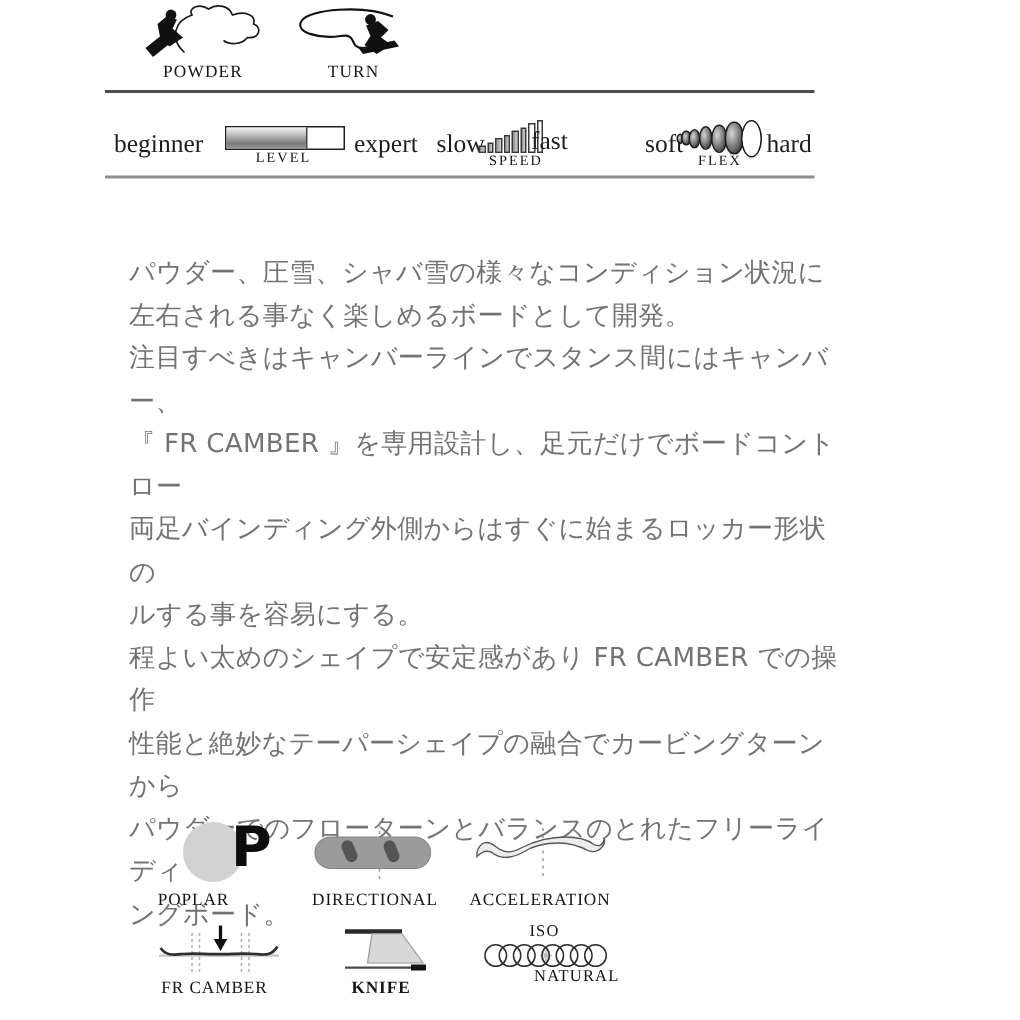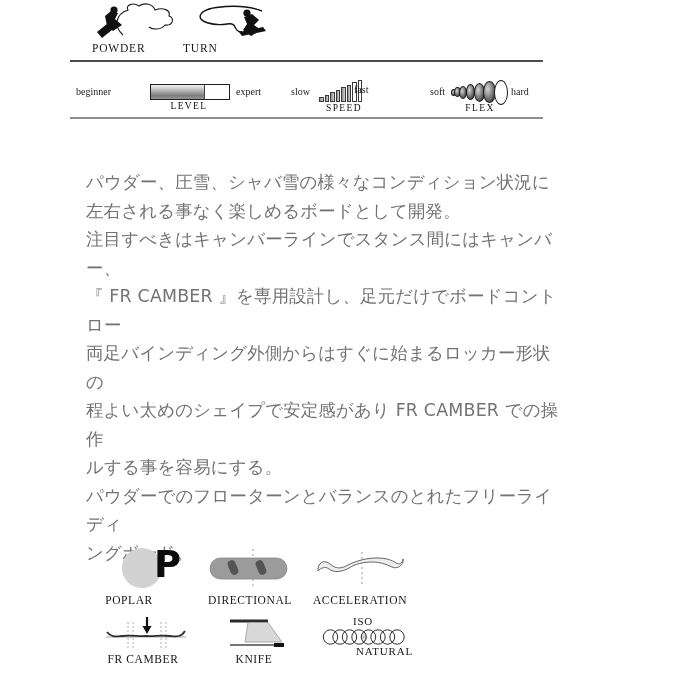--- a/index.html
+++ b/index.html
@@ -1,21 +1,21 @@
 <!DOCTYPE html>
 <html><head>
 <meta charset="utf-8">
 <style>
   html,body{margin:0;padding:0;background:#fff;}
   .page{position:relative;width:680px;height:680px;background:#ffffff;overflow:hidden;
         font-family:"DejaVu Sans",sans-serif;}
   .abs{position:absolute;}
   .serif{font-family:"Liberation Serif","DejaVu Serif",serif;color:#161616;}
-  .badge-cap{font-size:11.5px;letter-spacing:0.8px;text-align:left;}
-  .meter-word{font-size:10px;color:#1d1d1d;}
+  .badge-cap{font-size:11.5px;letter-spacing:0.8px;text-align:right;}
+  .meter-word{font-size:17px;color:#1d1d1d;}
   .sub-cap{font-size:9.5px;letter-spacing:1.4px;text-align:center;color:#111;}
   .rule{position:absolute;left:70px;width:473px;}
   .rule-1{top:60px;height:2px;background:#4c4c4c;}
   .rule-2{top:117px;height:2px;background:#8e8e8e;}
 
   
   .level-bar{position:absolute;left:150px;top:84px;width:78px;height:14px;
              border:1px solid #1f1f1f;background:#fff;}
   .level-fill{height:100%;
       background:linear-gradient(to bottom,#f2f2f2 0%,#bdbdbd 35%,#7c7c7c 75%,#949494 100%);
@@ -105,22 +105,23 @@
   <div class="abs serif sub-cap" data-name="flex-caption" style="left:440px;top:103px;width:80px;">FLEX</div>
 
   <div class="rule rule-2" data-name="divider-meters"></div>
 
   <div class="desc" data-name="description-text">
     <div data-name="description-line">パウダー、圧雪、シャバ雪の様々なコンディション状況に</div>
     <div data-name="description-line">左右される事なく楽しめるボードとして開発。</div>
     <div data-name="description-line">注目すべきはキャンバーラインでスタンス間にはキャンバー、</div>
     <div data-name="description-line">『 FR CAMBER 』を専用設計し、足元だけでボードコントロー</div>
     <div data-name="description-line">両足バインディング外側からはすぐに始まるロッカー形状の</div>
+    <div data-name="description-line">ルする事を容易にする。</div>
     <div data-name="description-line">程よい太めのシェイプで安定感があり FR CAMBER での操作</div>
-    <div data-name="description-line">ルする事を容易にする。</div>
+    <div data-name="description-line">性能と絶妙なテーパーシェイプの融合でカービングターンから</div>
     <div data-name="description-line">パウダーでのフローターンとバランスのとれたフリーライディ</div>
     <div data-name="description-line">ングボード。</div>
   </div>
 
   <div class="poplar-circle" data-name="poplar-wood-icon"></div>
   <div class="poplar-p" data-name="poplar-p-monogram">P</div>
   <div class="abs serif feat-cap" data-name="poplar-label" style="left:84px;top:594px;width:90px;">POPLAR</div>
 
   <svg class="abs" data-name="directional-shape-icon" style="left:205px;top:546px;" width="90" height="46" viewBox="0 0 90 46">
     <rect x="5" y="12" width="77" height="21" rx="10.5" fill="#9b9b9b" stroke="#858585" stroke-width="0.8"></rect>
@@ -147,21 +148,21 @@
     <polygon points="36.5,12 45.5,12 41,20" fill="#111"></polygon>
   </svg>
   <div class="abs serif feat-cap" data-name="fr-camber-label" style="left:93px;top:653px;width:100px;">FR CAMBER</div>
 
   <svg class="abs" data-name="knife-edge-icon" style="left:228px;top:616px;" width="70" height="36" viewBox="0 0 70 36">
     <line x1="2" y1="5" x2="40" y2="5" stroke="#2b2b2b" stroke-width="3"></line>
     <polygon points="20,6.5 40,6.5 54,26 17,26" fill="#d8d8d8" stroke="#9a9a9a" stroke-width="0.8"></polygon>
     <line x1="2" y1="29" x2="56" y2="29" stroke="#4a4a4a" stroke-width="1.5"></line>
     <rect x="46" y="27" width="10" height="4" fill="#131313"></rect>
   </svg>
-  <div class="abs serif feat-cap" data-name="knife-label" style="left:214px;top:653px;width:80px;">KNIFE</div>
+  <div class="abs serif feat-cap" data-name="knife-label" style="left:214px;top:653px;width:80px;font-weight:bold;">KNIFE</div>
 
   <div class="abs serif iso-cap" data-name="iso-label" style="left:323px;top:615px;width:80px;">ISO</div>
   <svg class="abs" data-name="iso-rings-svg" style="left:322px;top:628px;" width="84" height="18" viewBox="0 0 84 18">
     <line x1="42" y1="5" x2="42" y2="13" stroke="#bdbdbd" stroke-width="1"></line>
     <line x1="38" y1="9" x2="46" y2="9" stroke="#bdbdbd" stroke-width="1"></line>
     <line x1="39.2" y1="6.2" x2="44.8" y2="11.8" stroke="#bdbdbd" stroke-width="1"></line>
     <line x1="44.8" y1="6.2" x2="39.2" y2="11.8" stroke="#bdbdbd" stroke-width="1"></line>
   <circle cx="8.5" cy="9" r="7.2"></circle>
       <circle cx="18" cy="9" r="7.2"></circle>
       <circle cx="27.5" cy="9" r="7.2"></circle>

